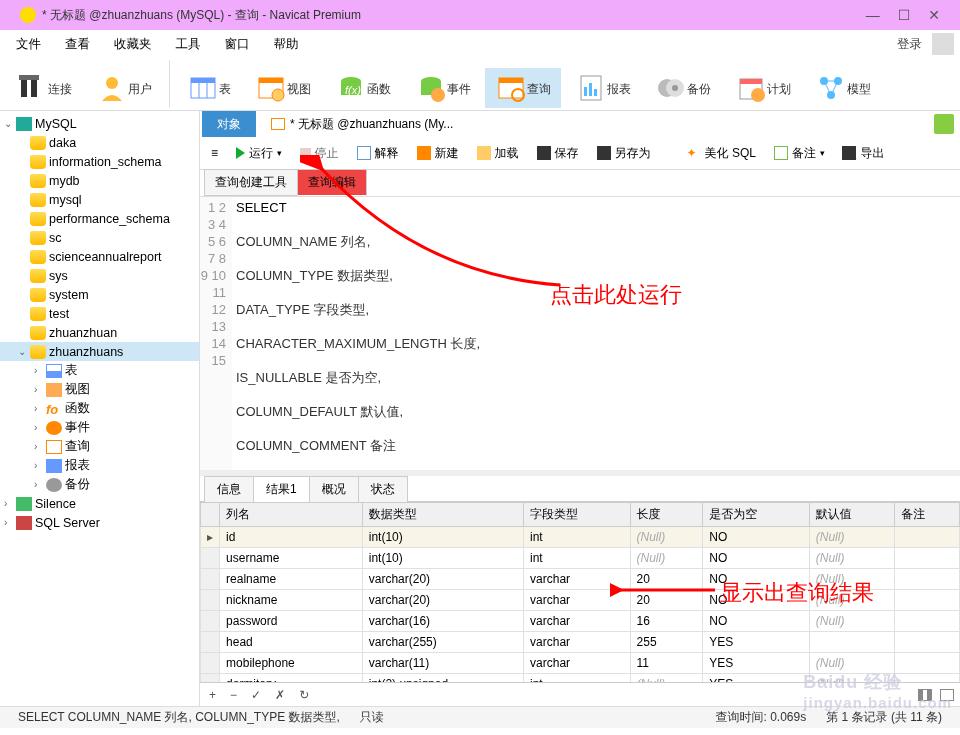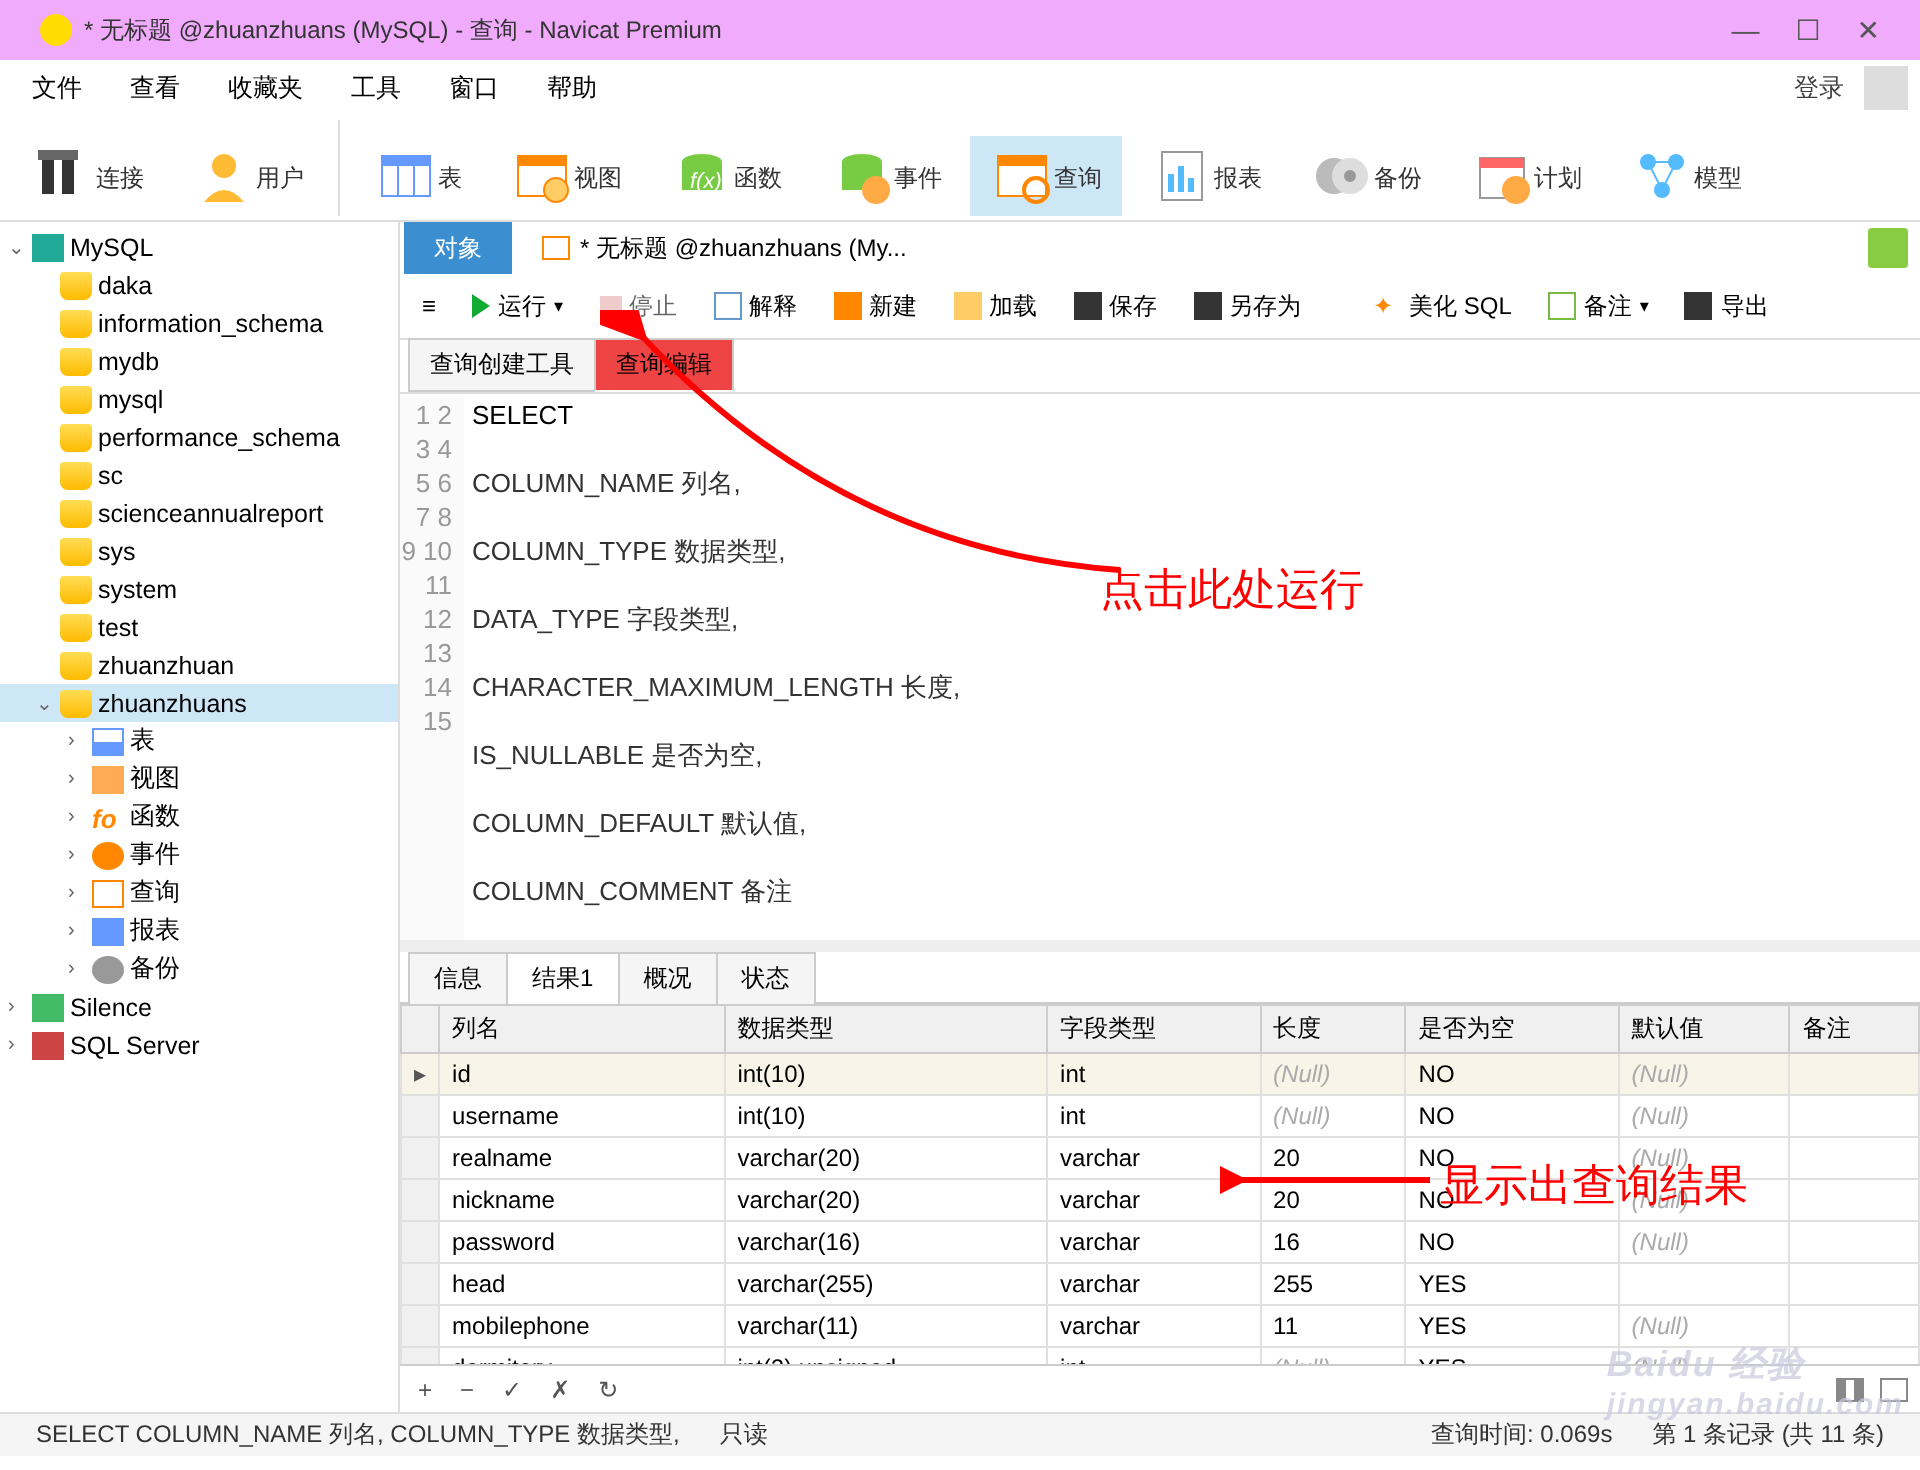--- a/index.html
+++ b/index.html
@@ -71,21 +71,21 @@
 .rowmark { width: 12px; background: #f0f0f0; border-right: 1px solid #ccc; text-align: center; color: #555; }
 .gridrow-sel td { background: #f8f4e8; }
 .gridfooter { height: 24px; border-top: 1px solid #ccc; display: flex; align-items: center; padding: 0 6px; gap: 8px; font-size: 12px; color: #555; }
 .gridfooter .fbtn { cursor: pointer; padding: 0 3px; }
 .gridfooter .spacer { flex: 1; }
 .statusbar { height: 22px; display: flex; align-items: center; padding: 0 8px; font-size: 12px; background: #f5f5f5; border-top: 1px solid #ddd; color: #333; }
 .statusbar .spacer { flex: 1; }
 .statusbar .sitem { padding: 0 10px; }
 .annotation { position: absolute; pointer-events: none; z-index: 100; }
 .ann-text { color: #f00; font-size: 22px; font-family: "SimSun", serif; }
-.watermark { position: absolute; right: 8px; bottom: 24px; color: rgba(200,200,220,0.7); font-size: 15px; font-style: italic; font-weight: bold; letter-spacing: 1px; pointer-events: none; }
+.watermark { position: absolute; right: 8px; bottom: 24px; color: rgba(200,200,220,0.7); font-size: 15px; font-weight: bold; letter-spacing: 1px; pointer-events: none; }
 svg.icon32 { width: 30px; height: 30px; }
 </style>
 </head>
 <body>
 
 <div class="titlebar">
   <div class="app-icon"></div>
   <div class="title">* 无标题 @zhuanzhuans (MySQL) - 查询 - Navicat Premium</div>
   <div class="winbtns">
     <span>—</span>

